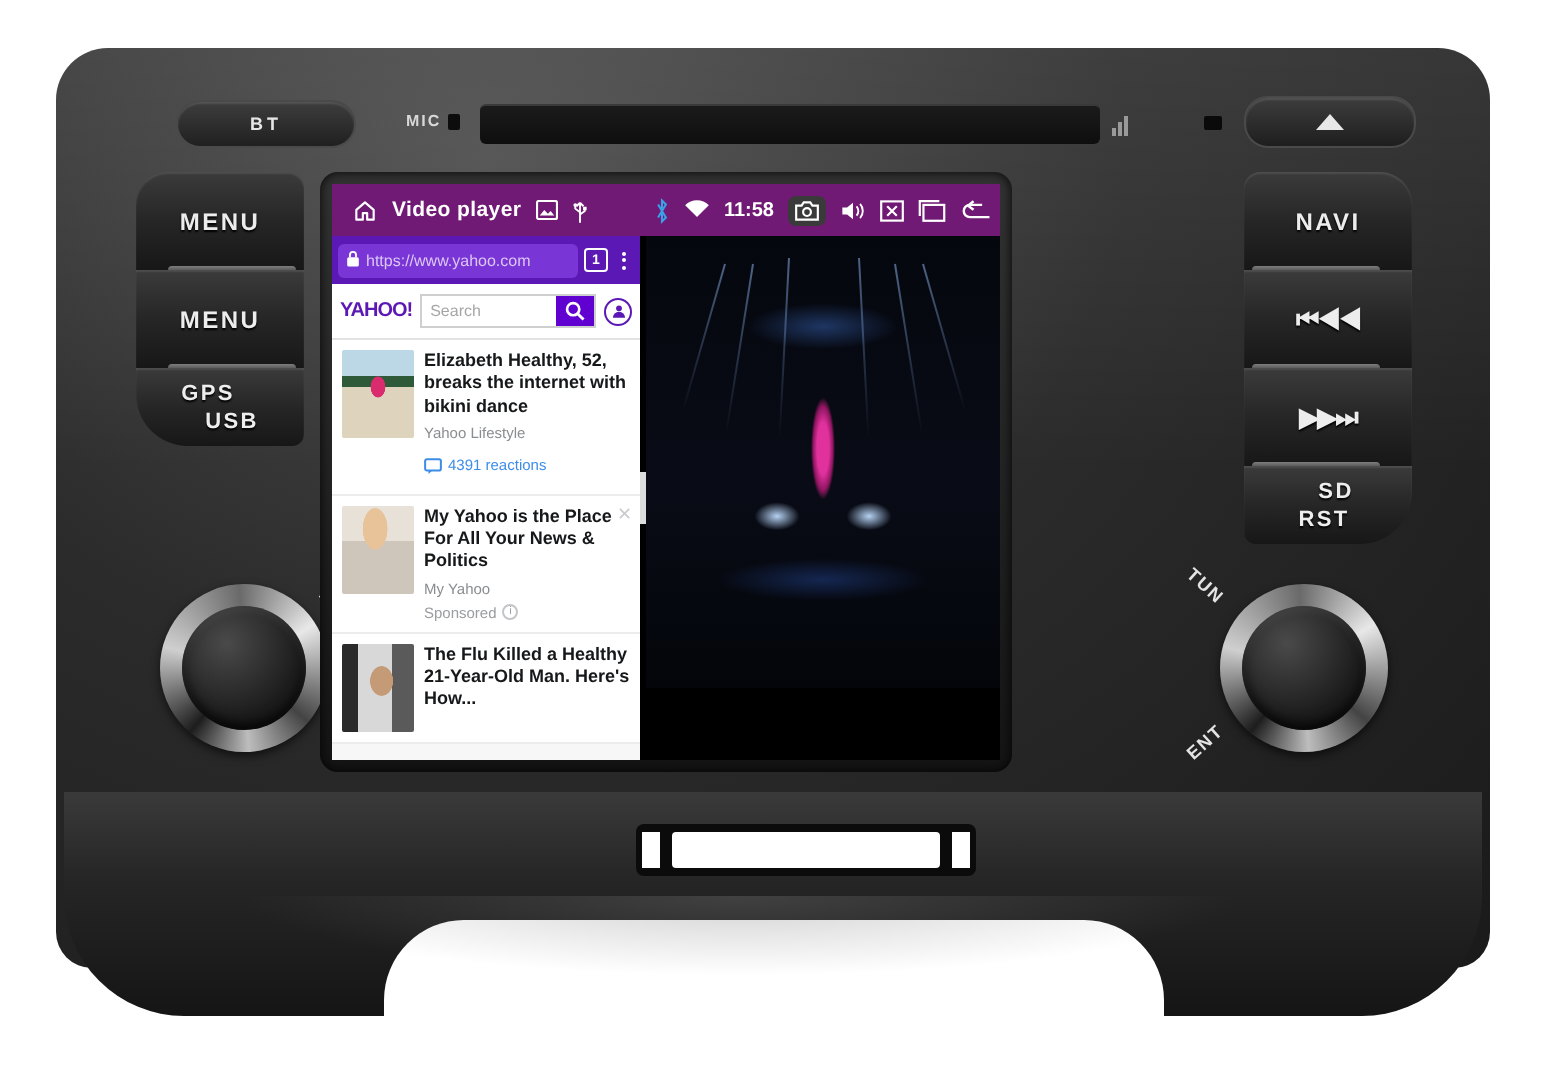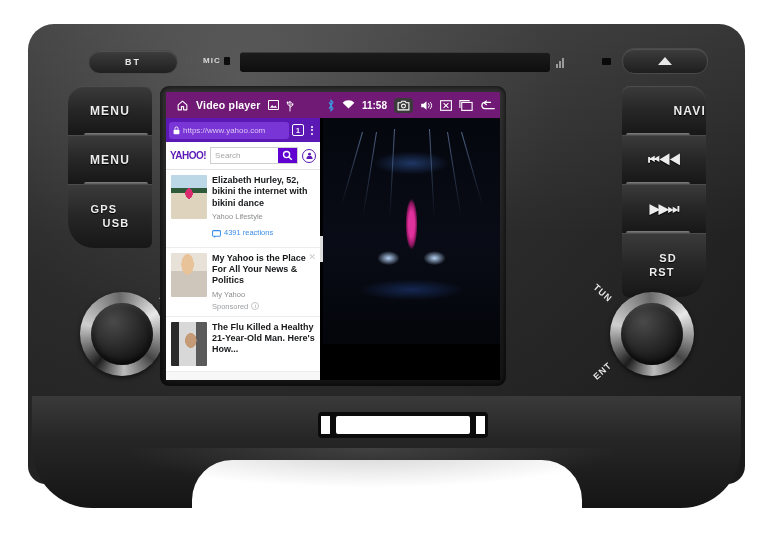--- a/index.html
+++ b/index.html
@@ -82,28 +82,28 @@
   .stack.right { left:594px; }
   .hkey {
     position:relative; width:84px; height:49px;
     background:linear-gradient(180deg,#3b3b3b 0%,#262626 50%,#171717 100%);
     color:#ededed; font-size:12px; font-weight:bold; letter-spacing:1.2px;
     display:flex; align-items:center; justify-content:center;
     text-shadow:0 1px 1px #000;
     box-shadow:inset 0 1px 1px rgba(255,255,255,.10);
   }
   .stack.left .hkey:first-child { border-radius:16px 8px 0 0; }
-  .stack.right .hkey:first-child { border-radius:8px 16px 0 0;justify-content:flex-end; }
+  .stack.right .hkey:first-child { border-radius:8px 16px 0 0; }
   .hkey .sep {
     position:absolute; bottom:-2px; height:4px; border-radius:2px;
     background:linear-gradient(180deg,#7e7e7e,#3a3a3a);
   }
   .stack.left .hkey .sep  { left:16px; right:4px; }
   .stack.right .hkey .sep { left:4px; right:16px; }
-  .hkey.dual { flex-direction:column; gap:2px; height:64px; justify-content:center; }
+  .hkey.dual { flex-direction:column; gap:2px; height:39px; justify-content:center; }
   .hkey.dual span { font-size:11px; }
   .stack.left  .hkey.dual { border-radius:0 0 6px 26px; align-items:center; }
   .stack.right .hkey.dual { border-radius:0 0 26px 6px; align-items:center; }
   .stack.left .hkey.dual span:first-child { margin-right:12px; }
   .stack.left .hkey.dual span:last-child  { margin-left:12px; }
   .stack.right .hkey.dual span:first-child { margin-left:8px; }
   .stack.right .hkey.dual span:last-child  { margin-right:4px; }
   .glyph { font-size:13px; letter-spacing:-1px; }
 
   
@@ -416,21 +416,21 @@
                     <path d="M2.6 14a5.4 5.4 0 0 1 10.8 0z" fill="#5b18b5"></path>
                   </svg>
               </span>
             </div>
 
             <div class="feed">
 
               <div class="card">
                 <div class="thumb beach"></div>
                 <div class="card-body">
-                  <div class="card-title">Elizabeth Hurley, 52, bikini the internet with bikini dance</div>
+                  <div class="card-title">Elizabeth Healthy, 52, breaks the internet with bikini dance</div>
                   <div class="card-src">Yahoo Lifestyle</div>
                   <div class="card-meta">
                     <span>
                       <svg width="9" height="8" viewBox="0 0 16 14">
                           <rect x="1" y="1" width="14" height="10" rx="1.6" fill="none" stroke="#3d8de8" stroke-width="1.8"></rect>
                           <path d="M4 11v3l3.4-3z" fill="#3d8de8"></path>
                         </svg>
                     </span>
                     <span class="t">4391 reactions</span>
                   </div>

